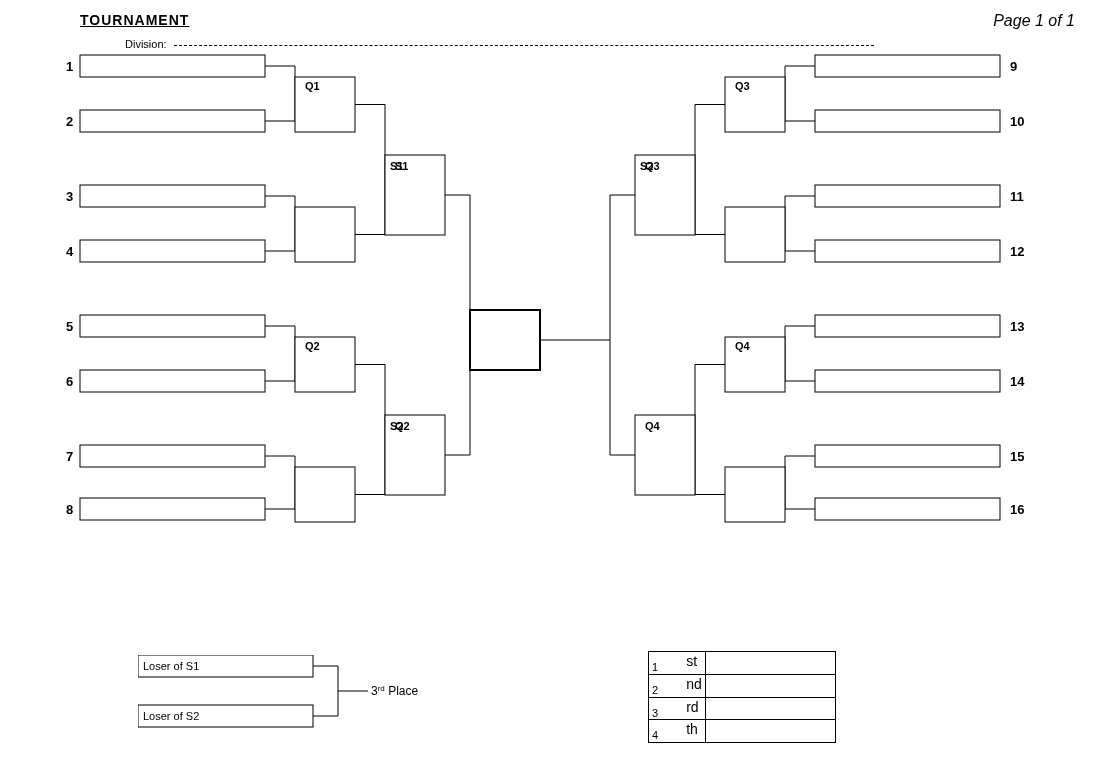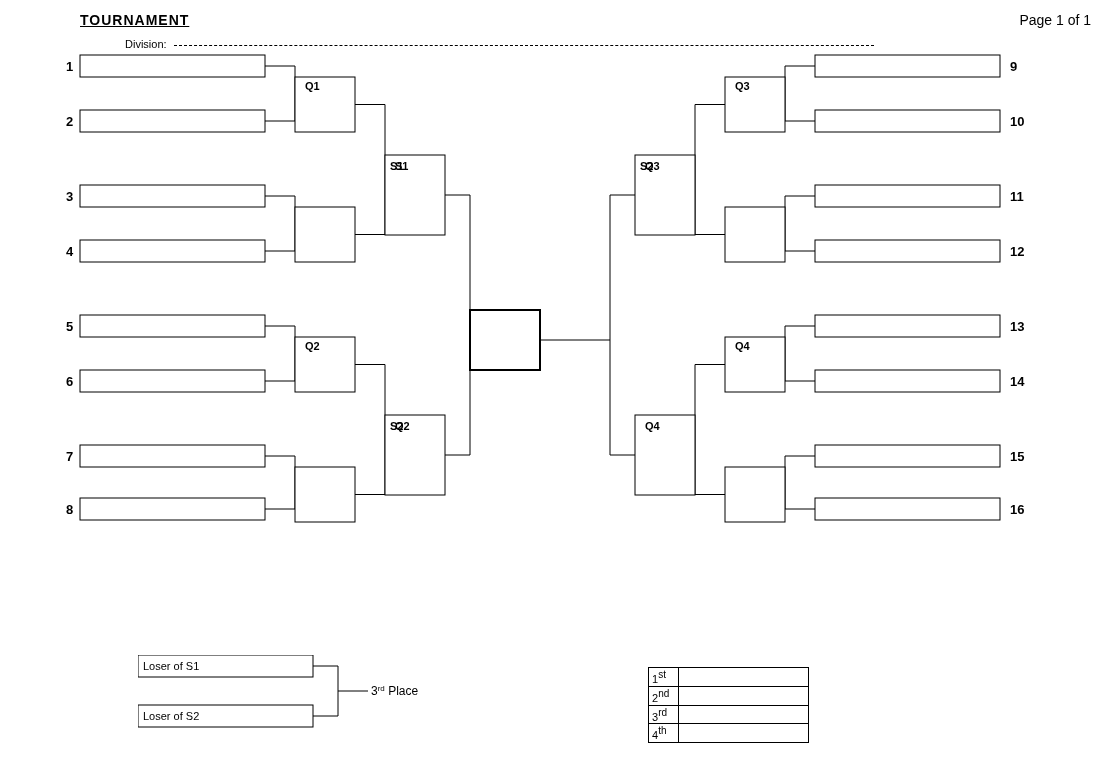--- a/index.html
+++ b/index.html
@@ -30,22 +30,23 @@
     .title {
       font-weight: bold;
       font-size: 14px;
       text-decoration: underline;
       letter-spacing: 1px;
     }
 
     .page-num {
       position: absolute;
       top: 12px;
-      right: 14px;
-      font-size: 14px;
+      right: 30px;
+      font-size: 16px;
+      font-style: italic;
     }
 
     .division-line {
       position: absolute;
       top: 38px;
       left: 80px;
       font-size: 11px;
       white-space: nowrap;
       margin-left: 45px;
     }
@@ -71,21 +72,22 @@
       height: 16px;
     }
 
     .standings-table td.place-cell {
       min-width: 30px;
       width: 30px;
       border: 1px solid #000;
     }
 
     sup {
-      font-size: 10px;
+      font-size: 14px;
+      margin-left: 28px;
     }
   </style>
 </head>
 <body>
 
 <div class="page">
 
   <div class="header">
     <span class="title">TOURNAMENT</span>
   </div>

